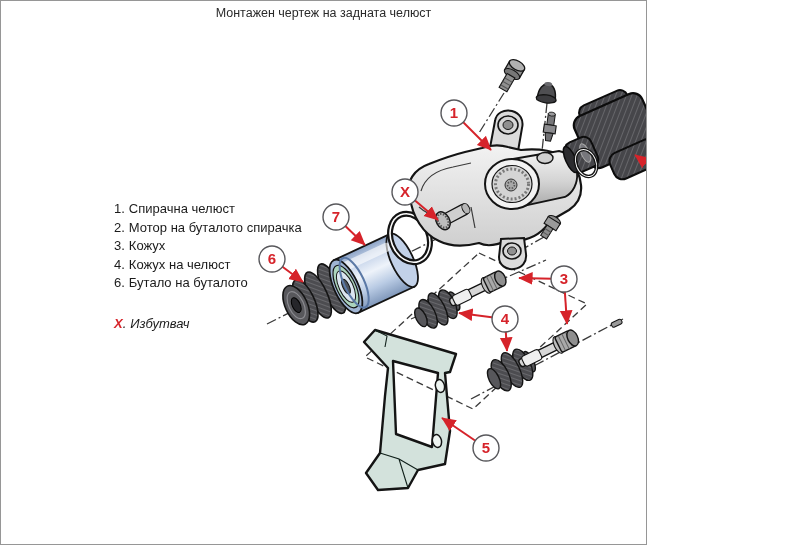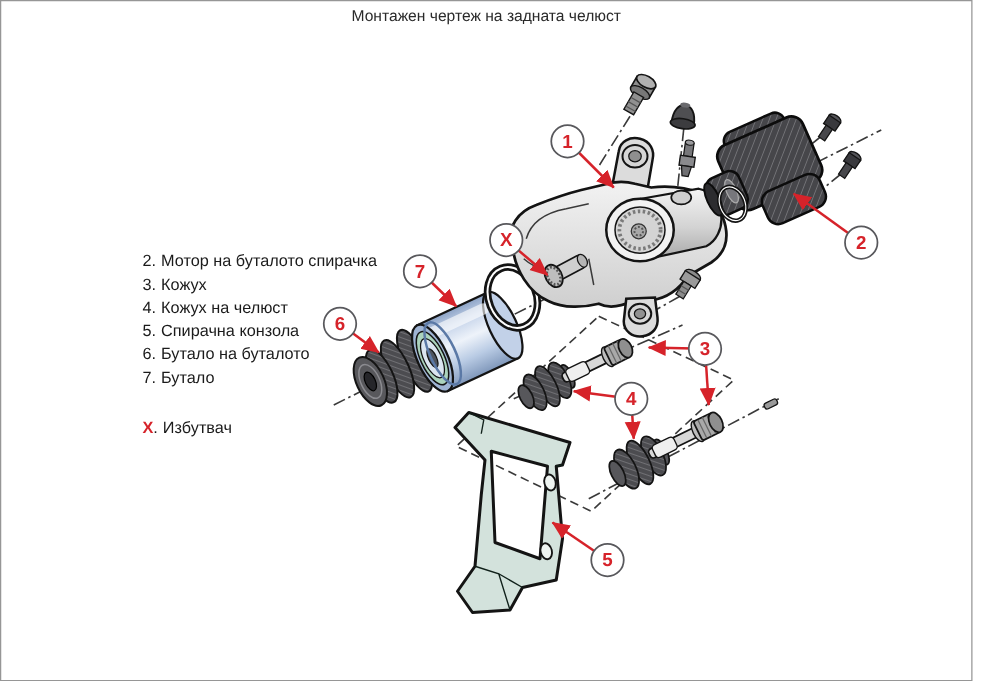--- a/index.html
+++ b/index.html
@@ -1,53 +1,52 @@
 <!DOCTYPE html>
 <html><head>
 <meta charset="utf-8">
 <style>
   html,body { margin:0; padding:0; background:#fff; }
   .page {
-    position:relative; width:778px; height:545px; box-sizing:border-box;
+    position:relative; width:647px; height:545px; box-sizing:border-box;
     border:1px solid #969696; background:#fff; overflow:hidden;
     font-family:"Liberation Sans", sans-serif;
   }
   .title {
     position:absolute; top:5px; left:0; width:100%;
     text-align:center; font-size:12.5px; color:#2a2a2a;
   }
   .legend {
     position:absolute; left:113px; top:199px;
     font-size:13px; color:#1b1b1b; line-height:18.5px; white-space:nowrap;
   }
   .legend-row .lnum { margin-right:4px; }
-  .legend-row.special { margin-top:22px; }
+  .legend-row.special { margin-top:22px;font-style:italic; }
   .legend-row.special .llab { margin-left:4px; }
   .red { color:#d6232a; font-weight:bold; }
   svg.diagram { position:absolute; left:0; top:0; }
   .co-num { font-size:15px; font-weight:bold; fill:#d6232a; }
   .co-line { stroke:#d6232a; stroke-width:2; fill:none; }
   .axis { stroke:#3a3a3a; stroke-width:1.3; fill:none; stroke-dasharray:10 3 2 3; }
   .dash { stroke:#3a3a3a; stroke-width:1.3; fill:none; stroke-dasharray:7 4; }
   .ol { stroke:#141414; }
 </style>
 </head>
 <body>
 
 <div class="page">
 
   <div class="title">Монтажен чертеж на задната челюст</div>
 
   <div class="legend">
+    <div class="legend-row"><span class="lnum">1.</span><span class="llab">Спирачна челюст</span></div>
     <div class="legend-row"><span class="lnum">2.</span><span class="llab">Мотор на буталото спирачка</span></div>
     <div class="legend-row"><span class="lnum">3.</span><span class="llab">Кожух</span></div>
     <div class="legend-row"><span class="lnum">4.</span><span class="llab">Кожух на челюст</span></div>
-    <div class="legend-row"><span class="lnum">5.</span><span class="llab">Спирачна конзола</span></div>
     <div class="legend-row"><span class="lnum">6.</span><span class="llab">Бутало на буталото</span></div>
-    <div class="legend-row"><span class="lnum">7.</span><span class="llab">Бутало</span></div>
     <div class="legend-row special"><span class="red">X</span><span>.</span><span class="llab">Избутвач</span></div>
   </div>
 
   <svg class="diagram" width="806" height="545" viewBox="0 0 806 545">
     <defs>
       <pattern id="hatch" width="5" height="5" patternUnits="userSpaceOnUse" patternTransform="rotate(45)">
         <rect width="5" height="5" fill="#46464a"></rect>
         <line x1="0" y1="0" x2="0" y2="5" stroke="#7b7b80" stroke-width="1.2"></line>
       </pattern>
       <pattern id="hatchB" width="4" height="4" patternUnits="userSpaceOnUse" patternTransform="rotate(-45)">

